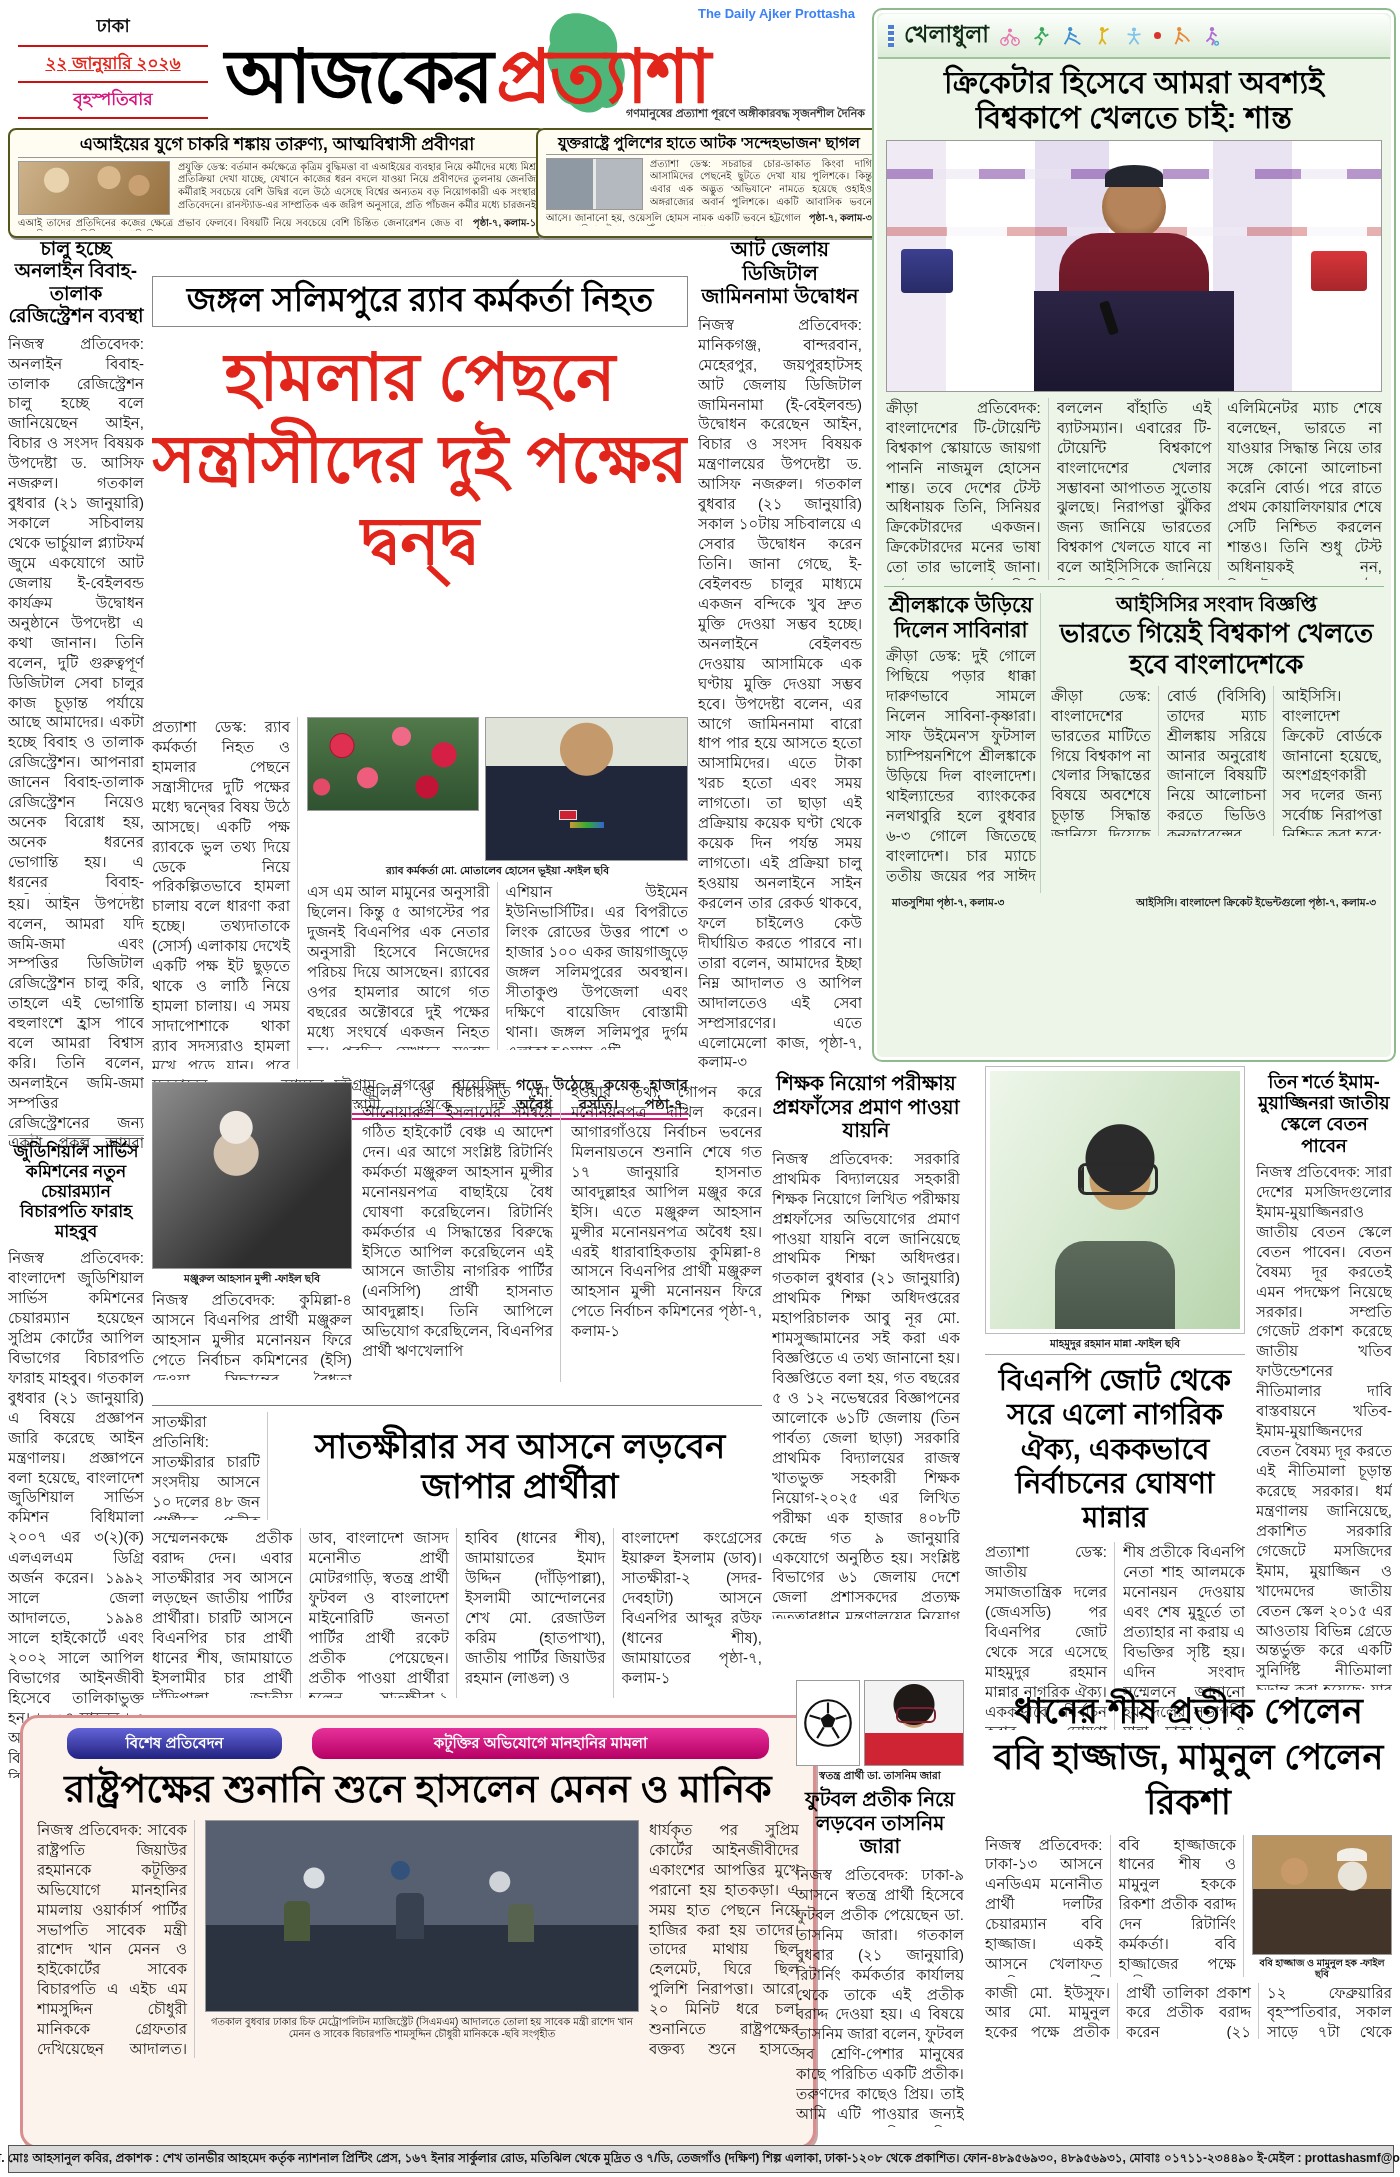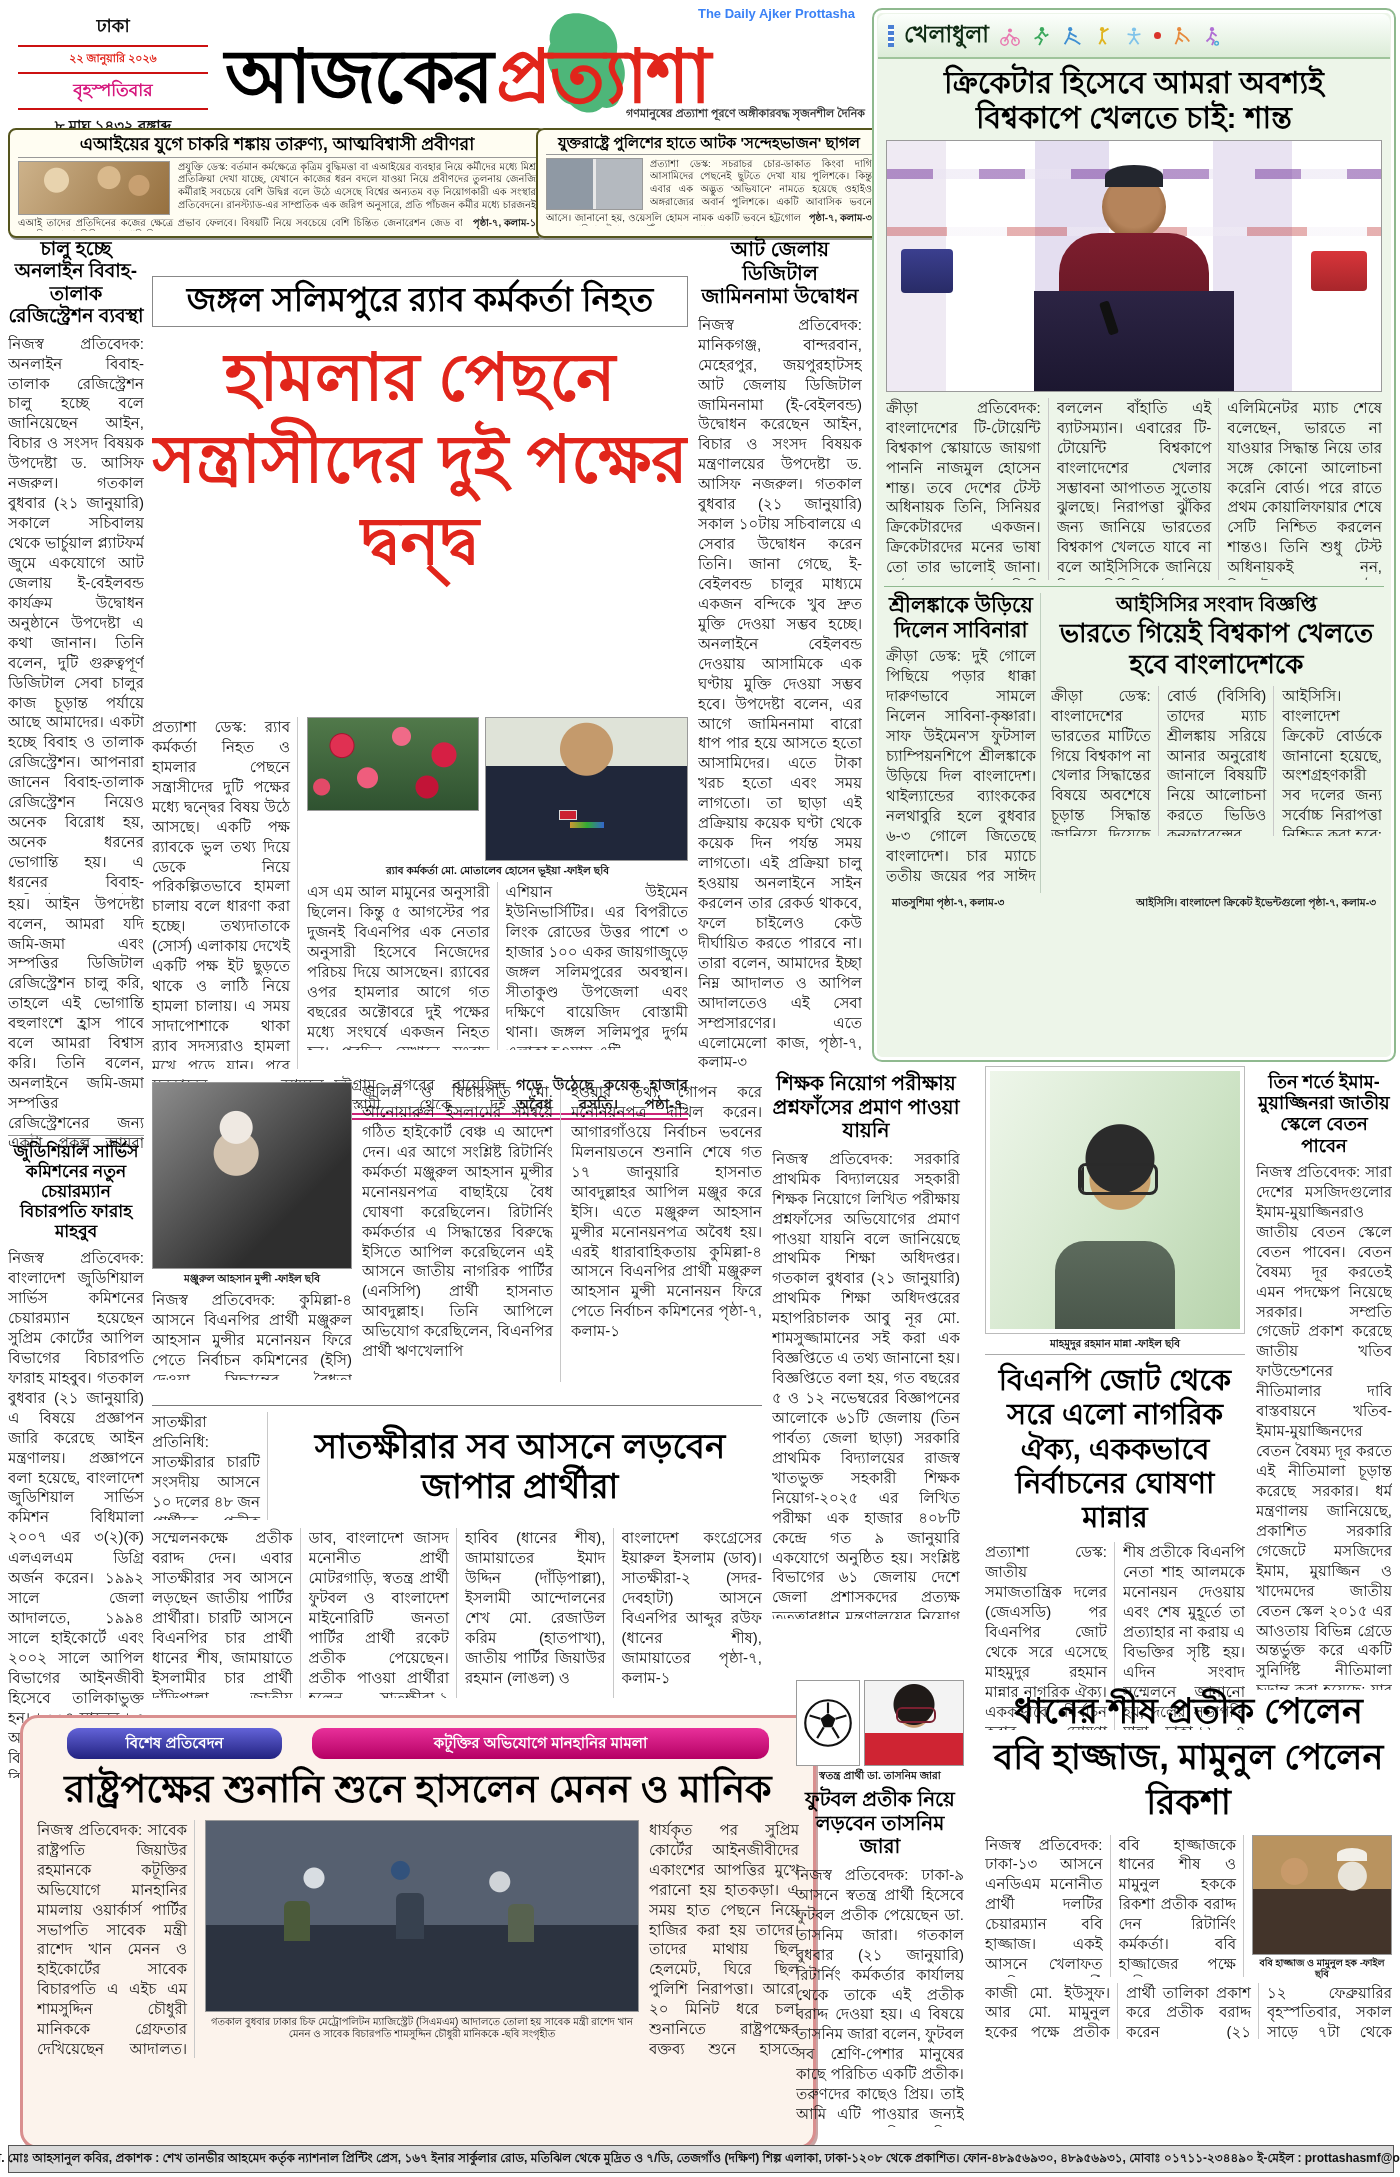--- a/index.html
+++ b/index.html
@@ -33,21 +33,21 @@
   .ph-bobby{background:radial-gradient(circle at 30% 30%,#c89a6a 0 13px,transparent 14px),radial-gradient(circle at 72% 34%,#e8e4da 0 14px,transparent 15px),linear-gradient(#b9935f 0 45%,#43342a 45% 100%);}
   .ph-cricket{background:linear-gradient(90deg,#efeaf3 0 12%,#ffffff 12% 30%,#e4def0 30% 45%,#ffffff 45% 66%,#e9e3f2 66% 82%,#ffffff 82% 100%),linear-gradient(#f4f2f7,#ddd8e6);}
 </style>
 </head>
 <body>
 
 <div id="page">
 
   <div class="abs" style="left:18px;top:10px;width:190px;">
     <div style="text-align:center;font-weight:bold;font-size:18px;border-bottom:2px solid #cc1111;padding:2px 0;">ঢাকা</div>
-    <div style="text-align:center;font-weight:bold;font-size:11px;color:#e1251b;border-bottom:2px solid #cc1111;padding:3px 0;">২২ জানুয়ারি ২০২৬</div>
+    <div style="text-align:center;font-weight:bold;font-size:17px;color:#e1251b;border-bottom:2px solid #cc1111;padding:3px 0;text-decoration:underline;">২২ জানুয়ারি ২০২৬</div>
     <div style="text-align:center;font-weight:bold;font-size:17px;color:#d6187e;border-bottom:2px solid #cc1111;padding:3px 0;">বৃহস্পতিবার</div>
     <div style="text-align:center;font-weight:bold;font-size:15px;padding:4px 0;">৮ মাঘ ১৪৩২ বঙ্গাব্দ</div>
   </div>
 
   <div class="abs" style="left:225px;top:6px;width:640px;height:118px;">
     <div class="abs" style="right:10px;top:0;font-size:13px;font-weight:bold;color:#3b82f6;">The Daily Ajker Prottasha</div>
     <svg class="abs" style="left:300px;top:6px;" width="120" height="104" viewBox="0 0 64 72">
       <path d="M18 2 C10 6 6 14 8 22 C4 30 6 40 12 46 C10 54 14 62 22 64 C28 70 38 72 44 66 C52 68 58 62 56 54 C62 46 60 34 54 28 C56 18 50 8 42 6 C34 0 24 0 18 2 Z" fill="#45b272" opacity="0.95"></path>
     </svg>
     <div class="abs" style="left:0;top:14px;white-space:nowrap;">

